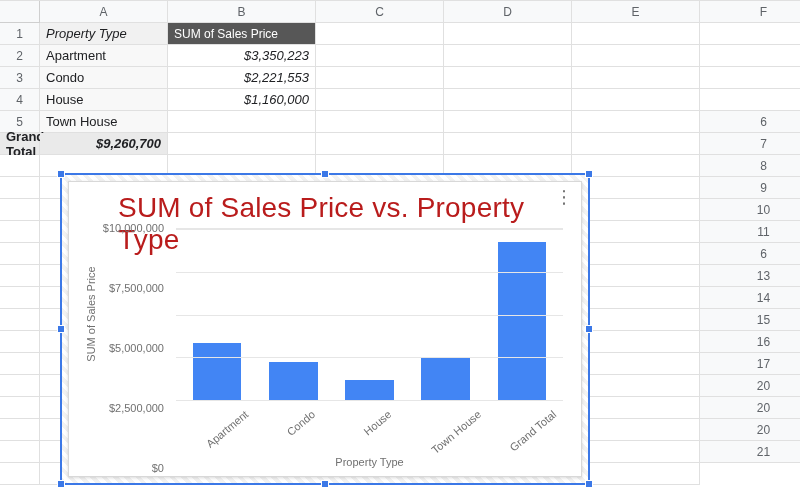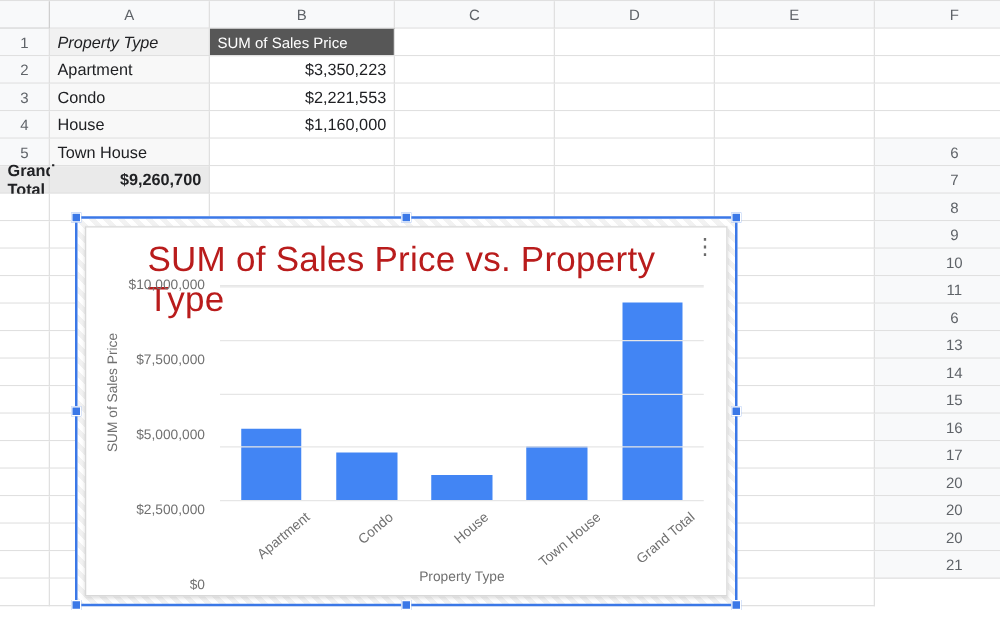--- a/index.html
+++ b/index.html
@@ -36,21 +36,21 @@
   }
   .cell {
     border-right: 1px solid #e0e0e0;
     border-bottom: 1px solid #e0e0e0;
     display: flex;
     align-items: center;
     padding: 0 6px;
     font-size: 13px;
     background: #fff;
   }
-  .cell.num { justify-content: flex-end; }
+  .cell.num { justify-content: flex-end; font-style: italic; }
   .pivot-hdr-a {
     font-style: italic;
     background: #f1f1f1;
   }
   .pivot-hdr-b {
     background: #575757;
     color: #fff;
     font-size: 12px;
   }
   .pivot-label { background: #f8f8f8; }

